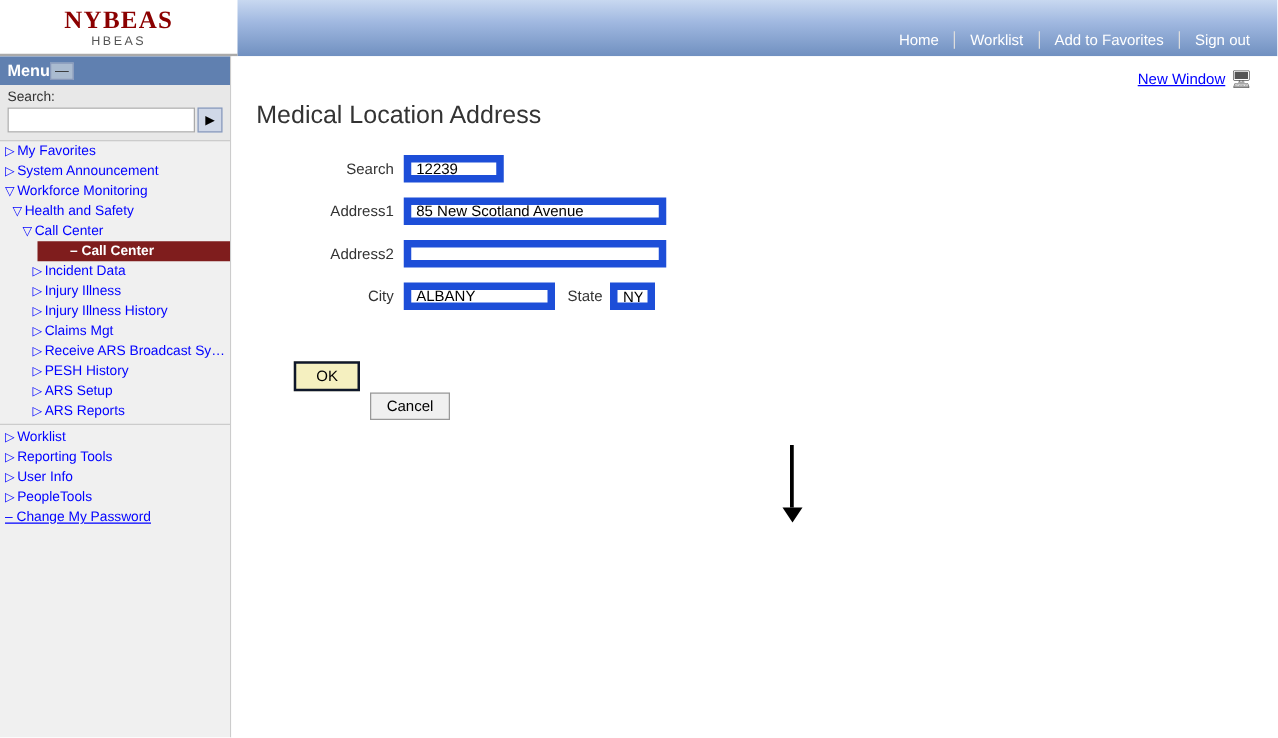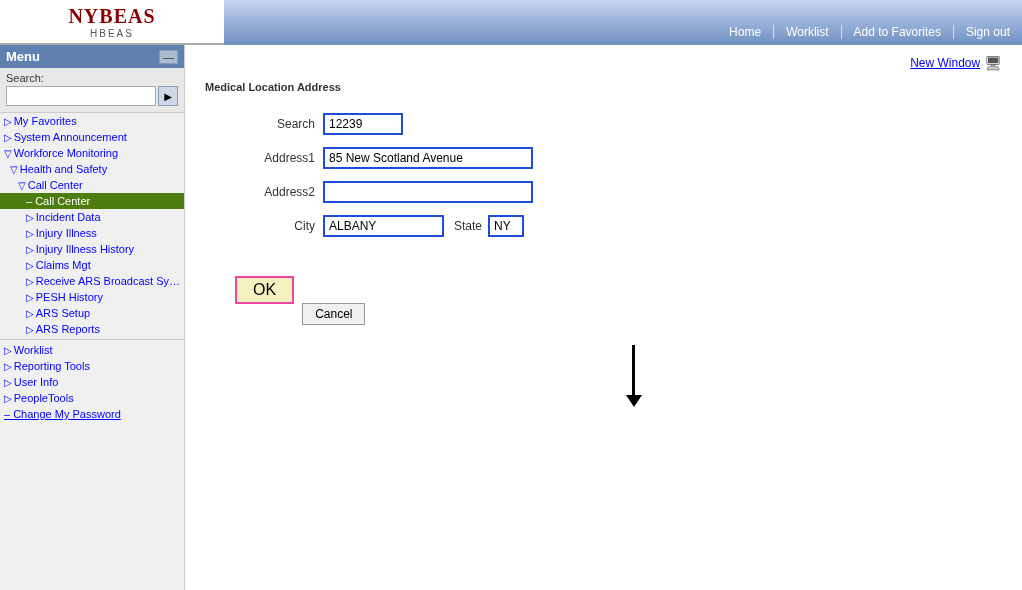--- a/index.html
+++ b/index.html
@@ -6,21 +6,21 @@
     body { font-family: Arial, Helvetica, sans-serif; font-size: 12px; background: #fff; width: 1022px; height: 590px; overflow: hidden; }
 
     
     .top-header {
       background: linear-gradient(to bottom, #c8d8f0 0%, #a0b8e0 40%, #7090c0 100%);
       height: 45px;
       display: flex;
       align-items: stretch;
     }
     .logo-area {
-      width: 224px;
+      width: 190px;
       background: #fff;
       display: flex;
       align-items: center;
       justify-content: center;
       border-bottom: 2px solid #aaa;
     }
     .logo-text {
       text-align: center;
     }
     .logo-text .nybeas {
@@ -34,20 +34,21 @@
       font-size: 10px;
       color: #555;
       letter-spacing: 2px;
     }
     .header-right {
       flex: 1;
       display: flex;
       align-items: flex-end;
       justify-content: flex-end;
       padding-bottom: 6px;
+      padding-right: 10px;
     }
     .nav-links {
       display: flex;
       gap: 0;
       color: #fff;
       font-size: 12px;
     }
     .nav-links a {
       color: #fff;
       text-decoration: none;
@@ -71,21 +72,21 @@
       overflow-y: auto;
       flex-shrink: 0;
     }
     .sidebar-title {
       background: #6080b0;
       color: #fff;
       font-weight: bold;
       font-size: 13px;
       padding: 4px 6px;
       display: flex;
-      justify-content: space-between;
+      justify-content: flex-start;
       align-items: center;
     }
     .sidebar-minimize {
       font-size: 11px;
       cursor: pointer;
       background: #aabbd0;
       border: 1px solid #8899bb;
       padding: 0 3px;
       color: #333;
     }
@@ -132,23 +133,24 @@
       font-size: 11px;
       white-space: nowrap;
       overflow: hidden;
       text-overflow: ellipsis;
     }
     .menu-item.level0 { padding-left: 4px; font-weight: normal; }
     .menu-item.level1 { padding-left: 10px; }
     .menu-item.level2 { padding-left: 18px; }
     .menu-item.level3 { padding-left: 26px; }
     .menu-item.active {
-      background: #4d7c0f;
+      background: #7f1d1d;
       color: #fff;
-      font-weight: normal;
+      font-weight: bold;
+      margin-left: 30px;
     }
     .menu-item .arrow { margin-right: 2px; font-size: 10px; }
     .menu-divider { height: 1px; background: #ccc; margin: 2px 0; }
     .menu-item.link-style { color: #00f; text-decoration: underline; }
 
     
     .main-content {
       flex: 1;
       padding: 10px 20px;
       background: #fff;
@@ -167,43 +169,43 @@
       cursor: pointer;
       font-size: 12px;
     }
     .new-window-icon {
       font-size: 14px;
       color: #555;
       cursor: pointer;
     }
 
     .page-title {
-      font-size: 11px;
-      font-weight: bold;
+      font-size: 20px;
+      font-weight: normal;
       color: #333;
       margin-bottom: 20px;
       margin-top: 5px;
     }
 
     .form-area {
       padding-left: 30px;
     }
     .form-row {
       display: flex;
       align-items: center;
       margin-bottom: 12px;
     }
     .form-label {
       text-align: right;
       font-size: 12px;
       color: #333;
       margin-right: 8px;
     }
     .form-input {
-      border: 2px solid #1d4ed8;
+      border: 6px solid #1d4ed8;
       height: 22px;
       font-size: 12px;
       padding: 1px 4px;
     }
     .form-row.city-row {
       display: flex;
       align-items: center;
     }
     .state-label {
       margin-left: 10px;
@@ -214,23 +216,23 @@
 
     .button-row {
       display: flex;
       align-items: center;
       gap: 8px;
       margin-top: 18px;
       margin-bottom: 20px;
     }
     .btn-ok {
       background: #f5f0c0;
-      border: 2px solid #ec4899;
+      border: 2px solid #0f172a;
       padding: 3px 16px;
-      font-size: 16px;
+      font-size: 12px;
       cursor: pointer;
       font-weight: normal;
     }
     .btn-cancel {
       background: #f0f0f0;
       border: 1px solid #999;
       padding: 3px 12px;
       font-size: 12px;
       cursor: pointer;
       margin-top: 48px;

